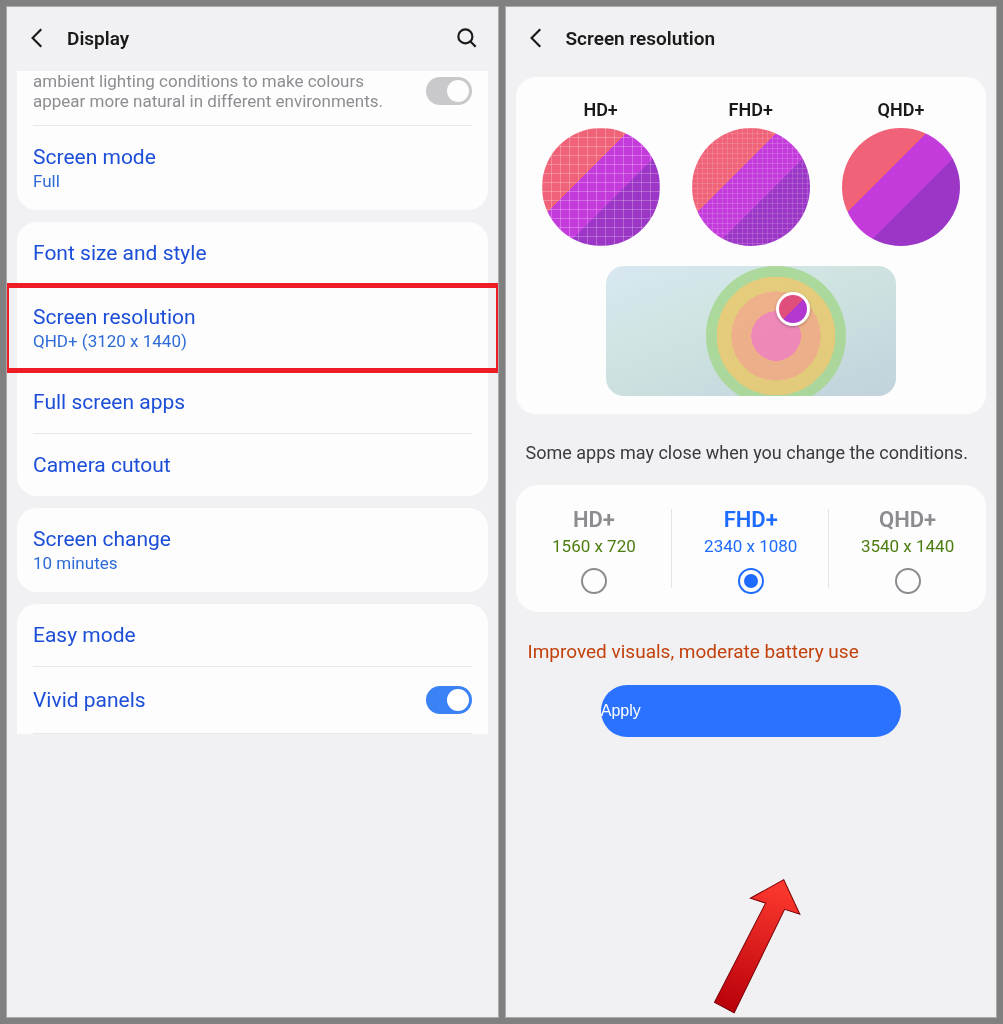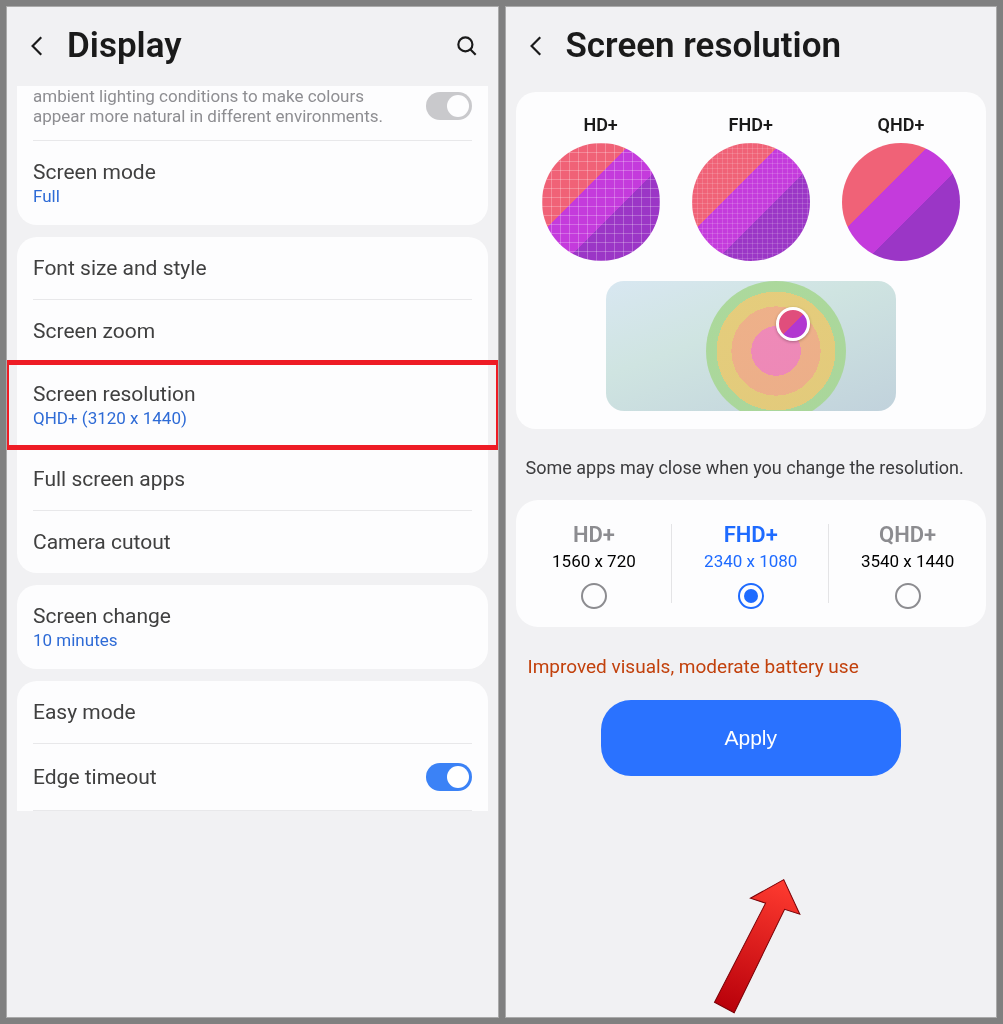--- a/index.html
+++ b/index.html
@@ -23,21 +23,21 @@
   }
   
   .header {
     display: flex;
     align-items: center;
     padding: 18px 18px 26px 18px;
     gap: 16px;
   }
   .back-icon svg { width: 26px; height: 26px; display:block; }
   .header-title {
-    font-size: 35px;
+    font-size: 19px;
     font-weight: 600;
     color: #1a1a1a;
     flex: 1;
   }
   .search-icon svg { width: 26px; height: 26px; display:block; }
   
   .card {
     background: #fdfdfe;
     border-radius: 20px;
     margin: 0 10px 12px 10px;
@@ -52,21 +52,21 @@
   }
   .row {
     padding: 19px 16px 19px 16px;
     display: flex;
     align-items: center;
     gap: 12px;
   }
   .row-inner { flex: 1; }
   .row-title {
     font-size: 21px;
-    color: #404040;
+    color: #1d4ed8;
     font-weight: 400;
   }
   .row-sub {
     font-size: 17px;
     color: #2e6bd6;
     margin-top: 2px;
   }
   .divider {
     height: 1px;
     background: #e8e8ea;
@@ -197,21 +197,21 @@
   .option {
     flex:1;
     padding: 22px 4px 18px 4px;
     position:relative;
   }
   .option:not(:last-child)::after{
     content:""; position:absolute; right:0; top:24px; bottom:24px;
     width:1px; background:#e4e4e6;
   }
   .opt-name { font-size: 22px; font-weight:600; color:#8c8c90; }
-  .opt-dim { font-size: 17px; color:#000000; margin-top:4px;}
+  .opt-dim { font-size: 17px; color:#4d7c0f; margin-top:4px;}
   .opt-sel .opt-name, .opt-sel .opt-dim { color:#1e6bff; }
   .radio {
     width:26px; height:26px;
     border:2px solid #8c8c90;
     border-radius:50%;
     margin: 12px auto 0 auto;
     position:relative;
   }
   .opt-sel .radio { border-color:#1e6bff; }
   .opt-sel .radio::after{
@@ -219,28 +219,28 @@
     background:#1e6bff; border-radius:50%;
   }
   .summary {
     padding: 28px 22px 8px 22px;
     font-size: 19px;
     color: #c2410c;
   }
   .apply-btn {
     margin: 14px auto 0 auto;
     width: 300px;
-    padding: 26px 0;
+    padding: 17px 0;
     background:#2a72ff;
     color:#fff;
-    font-size:21px;
+    font-size:16px;
     font-weight:500;
     border:none;
     border-radius: 30px;
-    text-align:center;
+    text-align:left;
   }
   .arrow-annot {
     position:absolute;
     left: 186px; top: 858px;
     width: 120px; height: 160px;
     pointer-events:none;
   }
 </style>
 </head>
 <body>
@@ -275,25 +275,20 @@
     </div>
   </div>
 
   <div class="card">
     <div class="row">
       <div class="row-inner">
           <div class="row-title">Font size and style</div>
         </div>
     </div>
     <div class="divider"></div>
-    <div class="row">
-      <div class="row-inner">
-          <div class="row-title">Screen zoom</div>
-        </div>
-    </div>
     <div class="divider"></div>
     <div class="row highlight">
       <div class="row-inner">
         <div class="row-title">Screen resolution</div>
         <div class="row-sub">QHD+ (3120 x 1440)</div>
       </div>
       <div class="highlight-box"></div>
     </div>
     <div class="divider"></div>
     <div class="row">
@@ -320,21 +315,21 @@
 
   <div class="card card-bottom-partial" style="margin-bottom:12px;">
     <div class="row">
       <div class="row-inner">
           <div class="row-title">Easy mode</div>
         </div>
     </div>
     <div class="divider"></div>
     <div class="row">
       <div class="row-inner">
-          <div class="row-title">Edge timeout</div>
+          <div class="row-title">Vivid panels</div>
         </div>
       <div class="toggle-on"></div>
     </div>
     <div class="divider"></div>
   </div>
 </div>
 
 <div class="panel">
   <div class="header">
     <span class="back-icon">
@@ -364,21 +359,21 @@
         <div class="circle">
             <div class="circle-bg"></div>
           </div>
       </div>
     </div>
     <div class="wallpaper">
       <div class="lens"></div>
     </div>
   </div>
 
-  <div class="warning-text">Some apps may close when you change the resolution.</div>
+  <div class="warning-text">Some apps may close when you change the conditions.</div>
 
   <div class="options-card">
     <div class="option">
       <div class="opt-name">HD+</div>
       <div class="opt-dim">1560 x 720</div>
       <div class="radio"></div>
     </div>
     <div class="option opt-sel">
       <div class="opt-name">FHD+</div>
       <div class="opt-dim">2340 x 1080</div>

